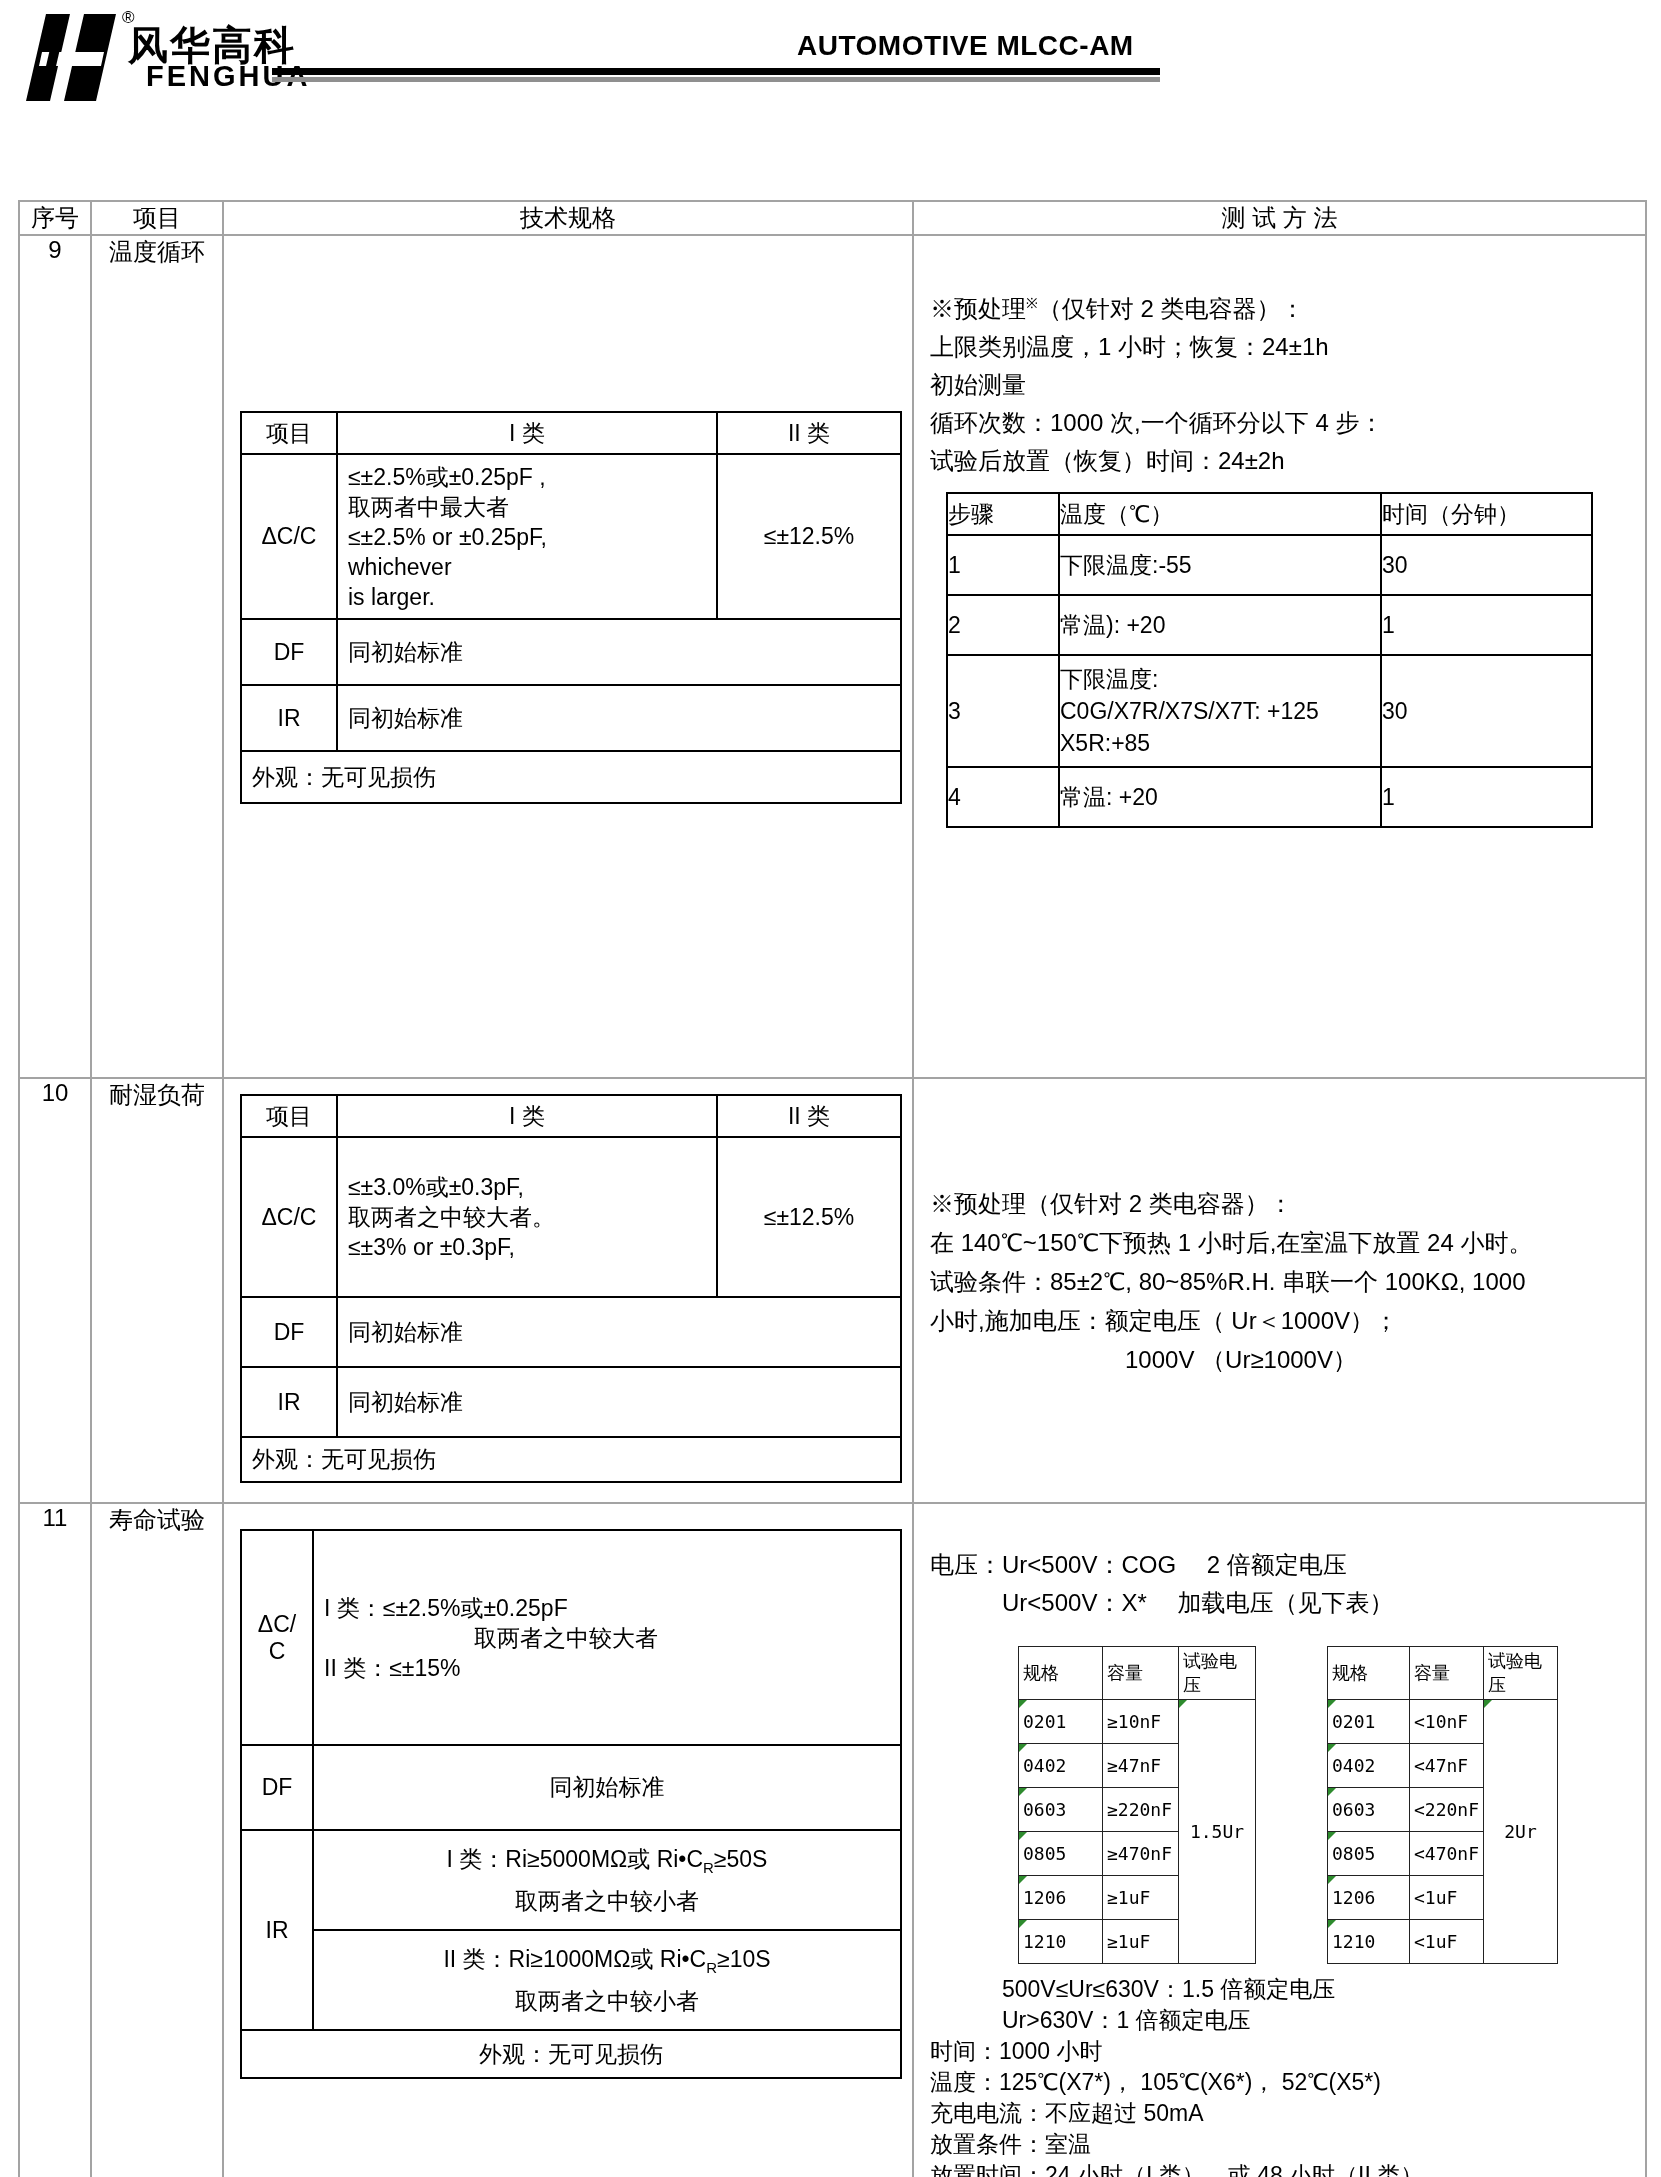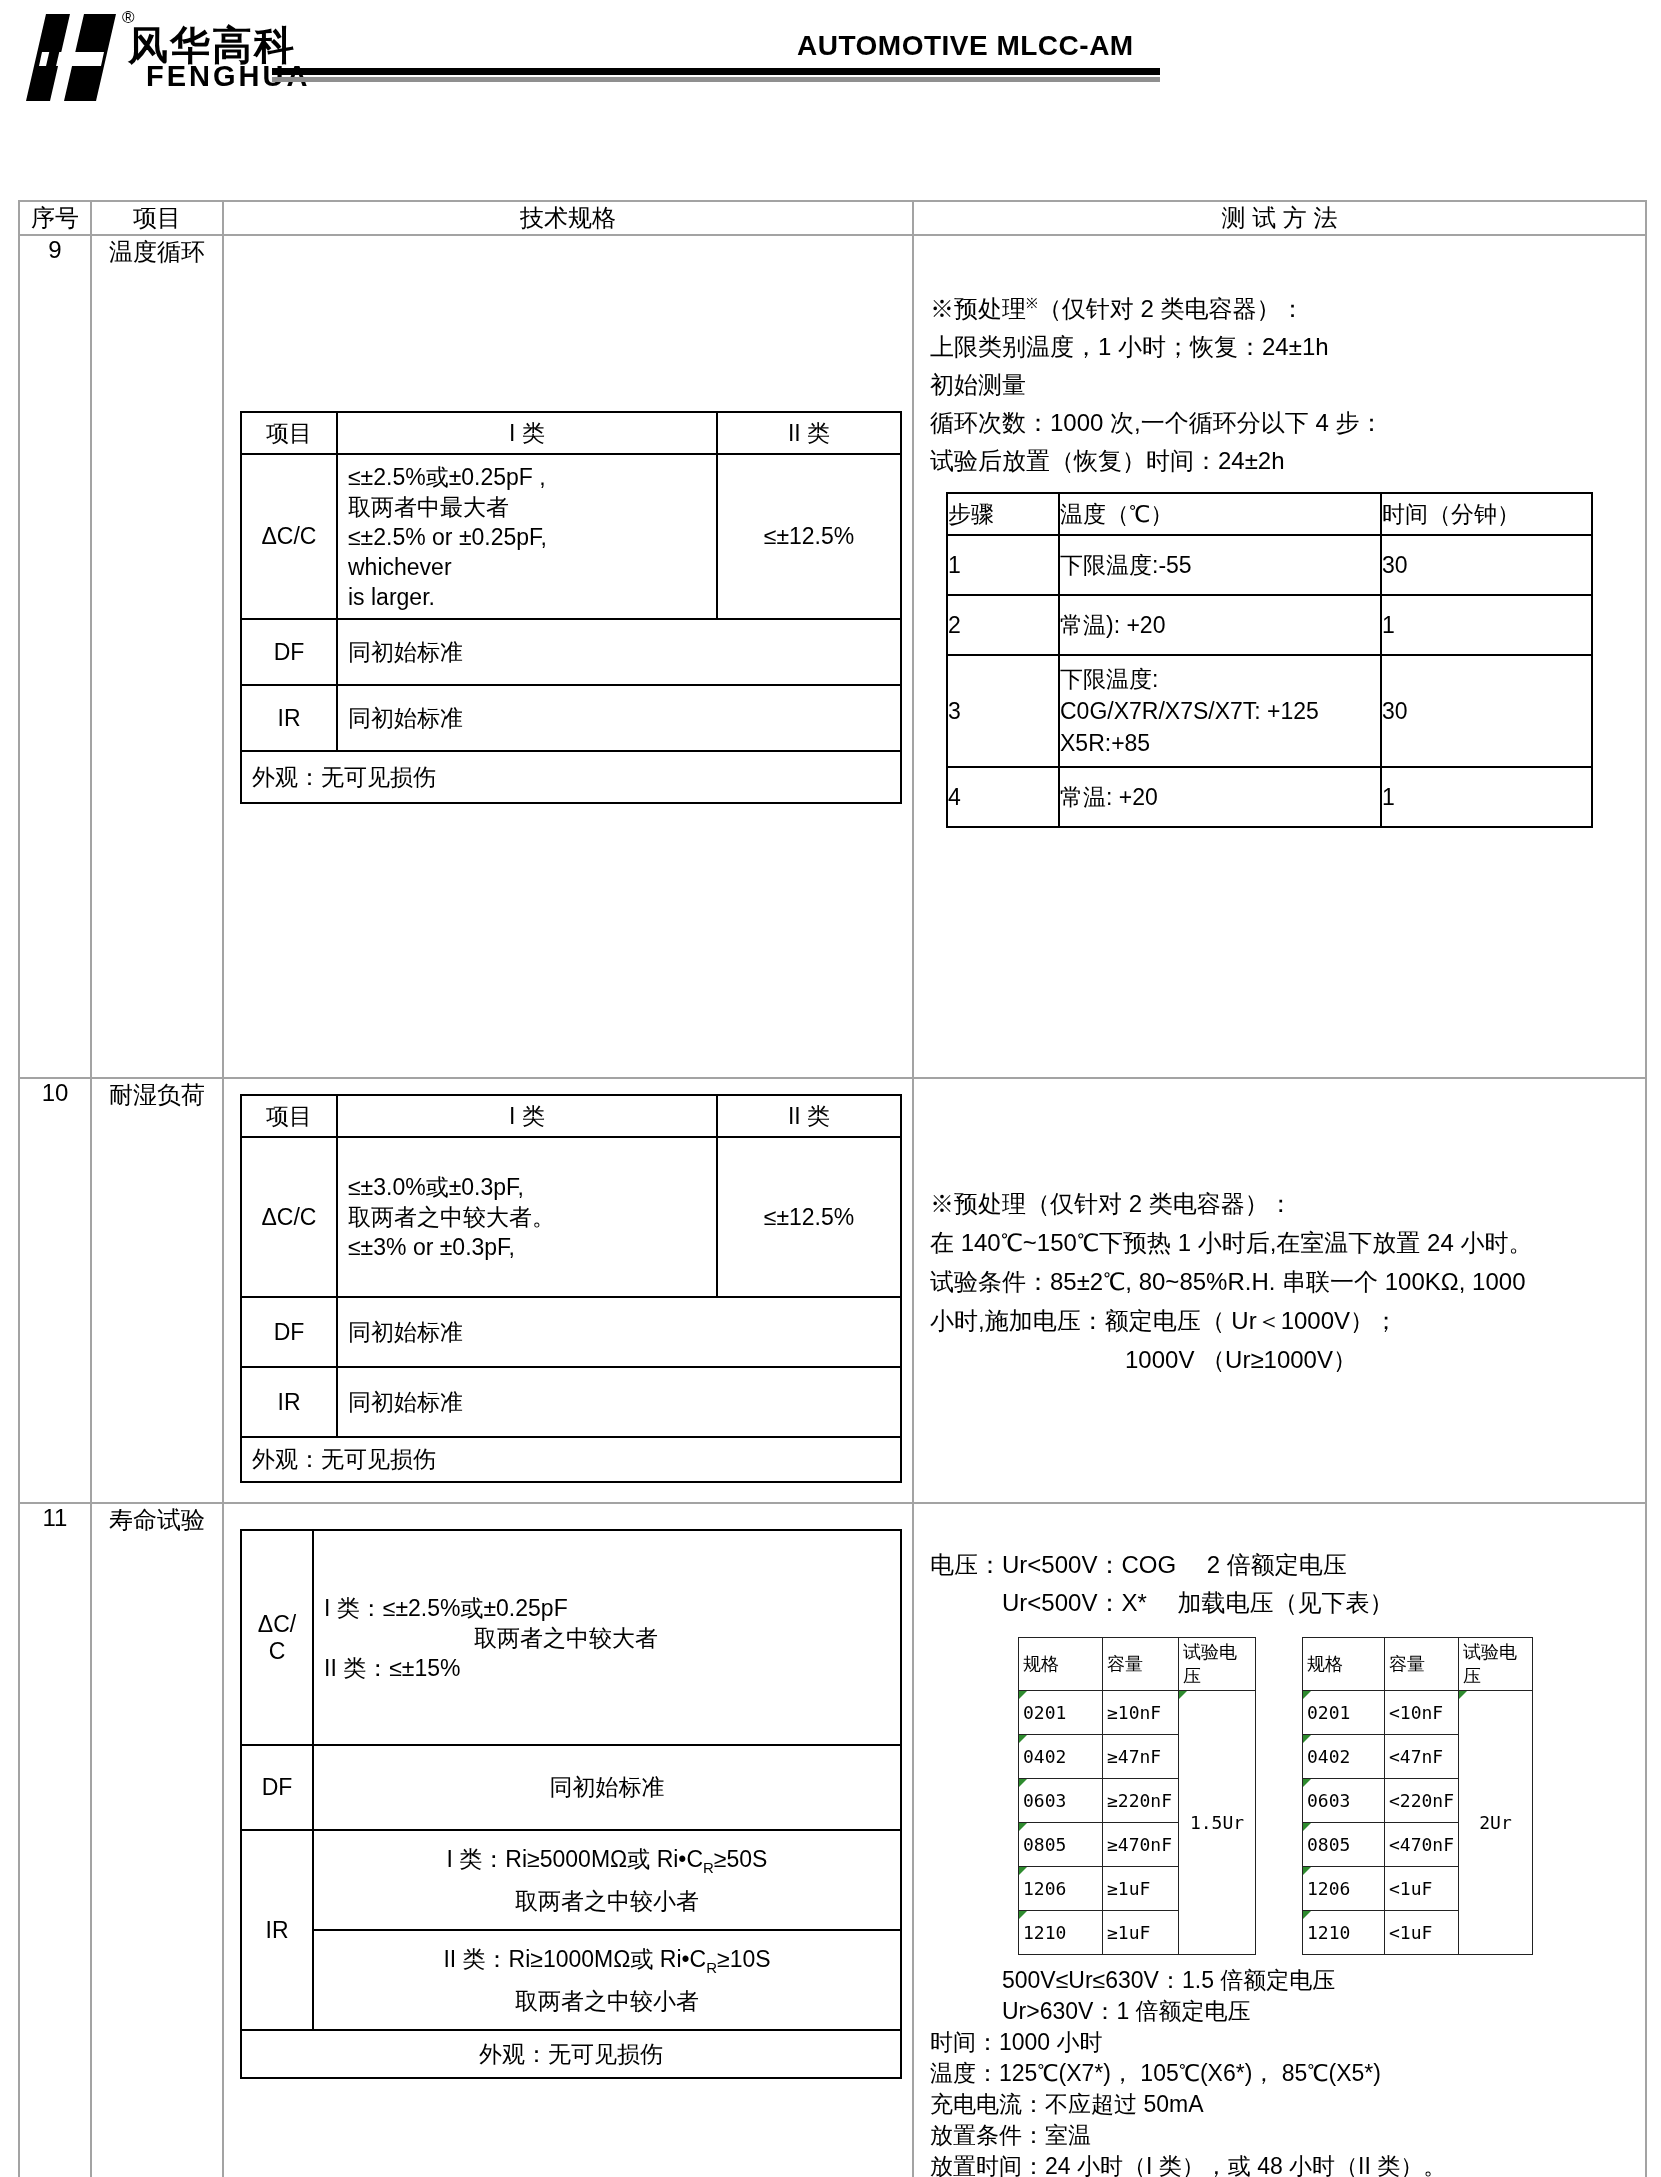--- a/index.html
+++ b/index.html
@@ -51,21 +51,21 @@
 
   
   .m10 { padding:105px 0 0 16px; font-size:24px; }
   .m10 .line { line-height:39px; }
   .m10 .indent { padding-left:195px; }
 
   
   .m11 { padding:42px 0 0 16px; font-size:24px; }
   .m11 .line { line-height:38px; }
   .m11 .indent { padding-left:72px; }
-  .load-wrap { display:flex; gap:46px; margin:15px 0 10px 88px;border-radius:32px; }
+  .load-wrap { display:flex; gap:71px; margin:24px 0 10px 88px;border-radius:32px; }
   table.load { table-layout:fixed; font-size:18px; font-family:"DejaVu Sans Mono", monospace; }
   table.load td { border:1px solid #222; text-align:left; vertical-align:middle; padding:2px 4px; height:44px; }
   table.load tr.lh td { height:34px; }
   table.load td.volt { text-align:center; }
   table.load td.gm { position:relative; }
   table.load td.gm::before { content:""; position:absolute; top:0; left:0; width:0; height:0;
       border-top:8px solid #2e8b2e; border-right:8px solid transparent; }
   .after { font-size:23px; }
   .after .line { line-height:31px; }
 </style>
@@ -378,21 +378,21 @@
               <td>&lt;1uF</td>
             </tr>
             </tbody>
           </table>
         </div>
 
         <div class="after">
           <div class="line indent">500V≤Ur≤630V：1.5 倍额定电压</div>
           <div class="line indent">Ur&gt;630V：1 倍额定电压</div>
           <div class="line">时间：1000 小时</div>
-          <div class="line">温度：125℃(X7*)， 105℃(X6*)， 85℃(X5*)</div>
+          <div class="line">温度：125℃(X7*)， 105℃(X6*)， 52℃(X5*)</div>
           <div class="line">充电电流：不应超过 50mA</div>
           <div class="line">放置条件：室温</div>
           <div class="line">放置时间：24 小时（I 类），或 48 小时（II 类）。</div>
         </div>
       </div>
     </td>
   </tr>
   </tbody>
 </table>
 

